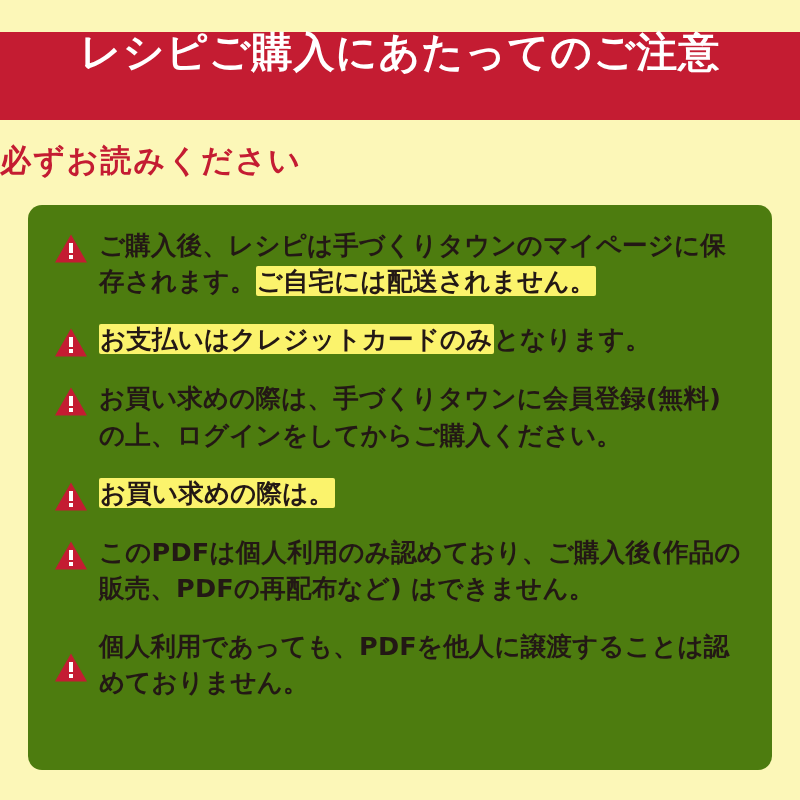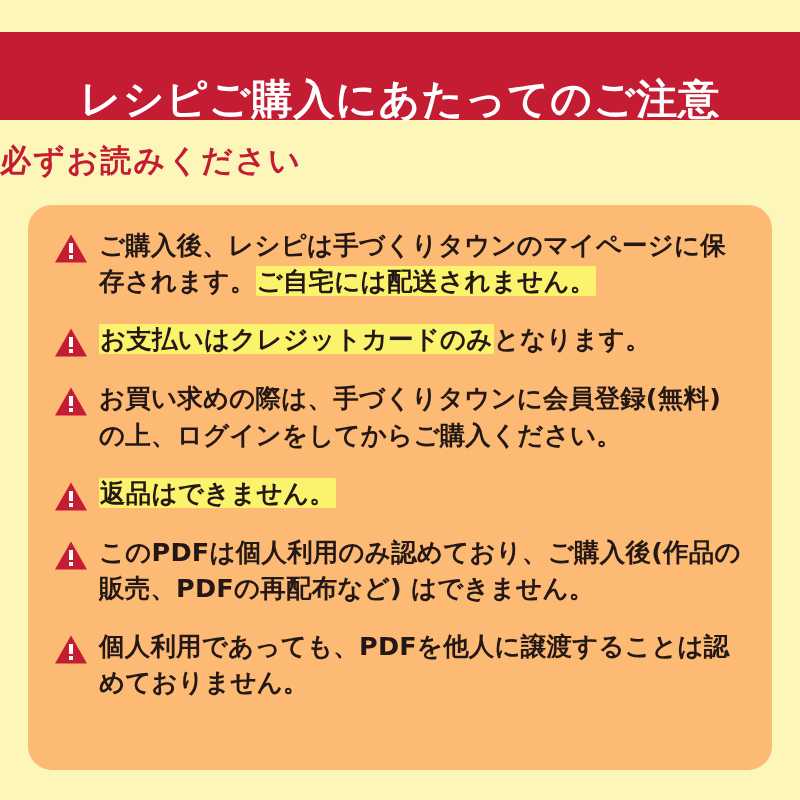--- a/index.html
+++ b/index.html
@@ -24,21 +24,21 @@
 
   
   .banner {
     position: absolute;
     left: 0;
     top: 32px;
     width: 800px;
     height: 88px;
     background: #c41c32;
     display: flex;
-    align-items: flex-end;
+    align-items: flex-start;
     justify-content: center;
   }
   .banner-title {
     color: #ffffff;
     font-size: 41px;
     font-weight: 700;
     letter-spacing: 1px;
     white-space: nowrap;
     line-height: 1;
   }
@@ -56,39 +56,40 @@
     letter-spacing: 2px;
   }
 
   
   .card {
     position: absolute;
     left: 28px;
     top: 205px;
     width: 744px;
     height: 565px;
-    background: #fdba74;
-    border-radius: 24px;
+    background: #4d7c0f;
+    border-radius: 14px;
     box-sizing: border-box;
     padding: 22px 26px 10px 26px;
   }
 
   .notice-list {
     list-style: none;
     margin: 0;
     padding: 0;
   }
 
   .notice-item {
     display: flex;
     align-items: flex-start;
     margin-bottom: 22px;
   }
   .notice-item:last-child {
     margin-bottom: 0;
+    align-items: center;
   }
 
   .warn-icon {
     flex: 0 0 auto;
     width: 34px;
     height: 31px;
     margin-right: 11px;
     margin-top: 6px;
     position: relative;
   }
@@ -153,21 +154,21 @@
           <div class="notice-text"><span>お買い求めの際は、手づくりタウンに会員登録(無料)の上、ログインをしてからご購入ください。</span></div>
         </li>
         <li class="notice-item">
           <span class="warn-icon">
             <svg width="34" height="31" viewBox="0 0 34 31">
               <path d="M17 1.5 L33 29.5 L1 29.5 Z" fill="#c41c32"></path>
               <rect x="15" y="10" width="4" height="10" fill="#ffffff"></rect>
               <rect x="15" y="22" width="4" height="4" fill="#ffffff"></rect>
             </svg>
           </span>
-          <div class="notice-text"><span class="hl">返品はできません。</span></div>
+          <div class="notice-text"><span class="hl">お買い求めの際は。</span></div>
         </li>
         <li class="notice-item">
           <span class="warn-icon">
             <svg width="34" height="31" viewBox="0 0 34 31">
               <path d="M17 1.5 L33 29.5 L1 29.5 Z" fill="#c41c32"></path>
               <rect x="15" y="10" width="4" height="10" fill="#ffffff"></rect>
               <rect x="15" y="22" width="4" height="4" fill="#ffffff"></rect>
             </svg>
           </span>
           <div class="notice-text"><span>このPDFは個人利用のみ認めており、ご購入後(作品の販売、PDFの再配布など) はできません。</span></div>

